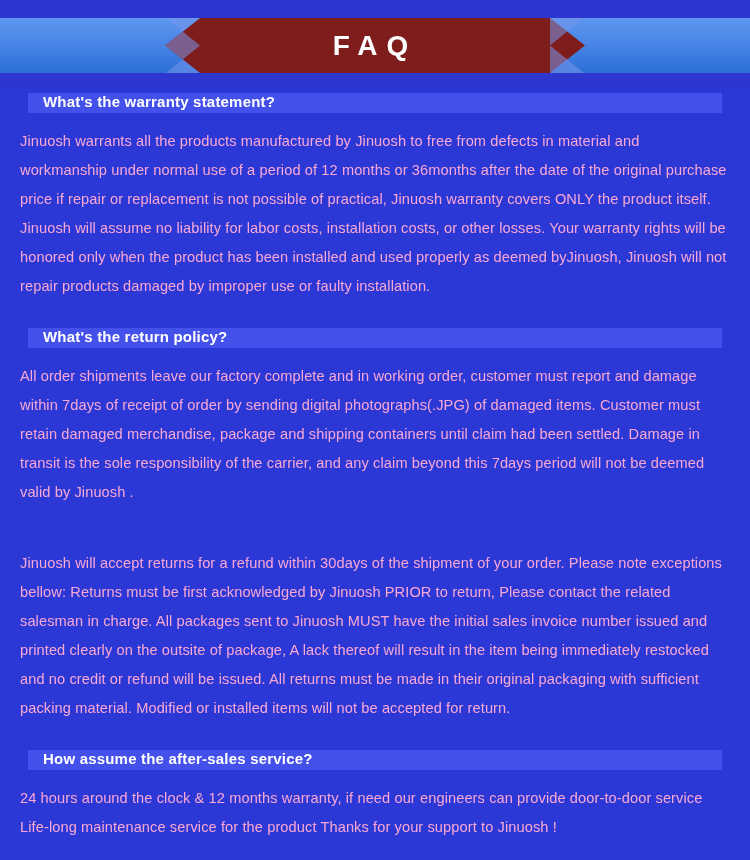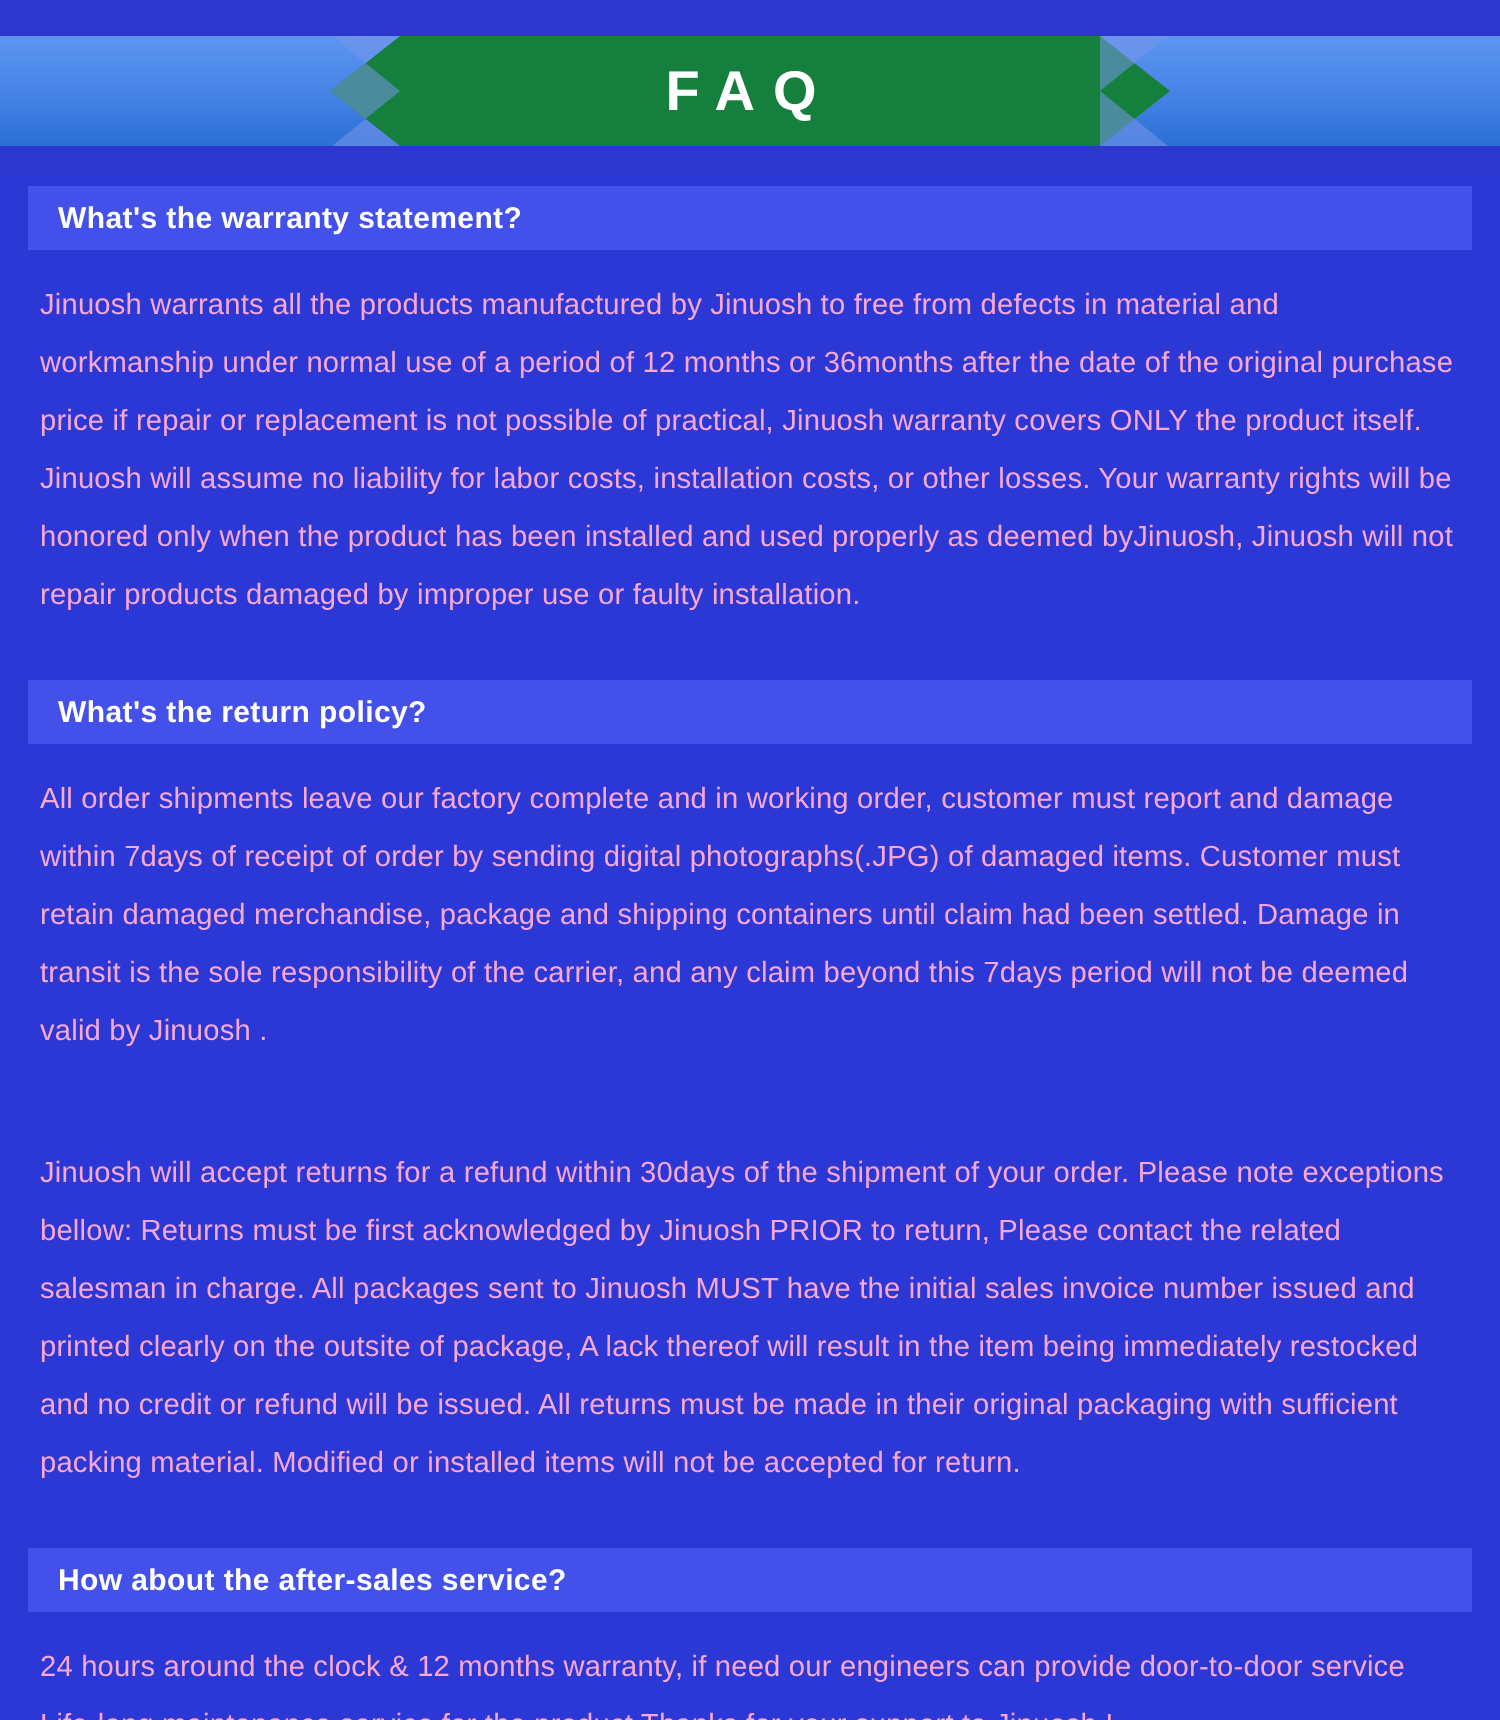--- a/index.html
+++ b/index.html
@@ -10,21 +10,21 @@
     color:#ffffff;
     overflow:hidden;
   }
   .page { position:relative; width:750px; height:860px; background:#2c38d6; }
 
   
   .header {
     position:relative;
     width:750px;
     height:88px;
-    background:#15803d;
+    background:#7f1d1d;
   }
   .header-strip-top {
     position:absolute; left:0; top:0; width:750px; height:18px;
     background:#2d37cf;
   }
   .header-strip-bottom {
     position:absolute; left:0; top:73px; width:750px; height:15px;
     background:#2d37cf;
   }
   .banner-band {
@@ -54,25 +54,24 @@
     position:absolute; left:0; top:18px; width:750px; height:55px;
     display:flex; align-items:center; justify-content:center;
     font-size:28px; font-weight:bold; letter-spacing:9px;
     color:#ffffff; line-height:1;
   }
 
   
   .faq-list { position:relative; padding:0; }
   .faq-item { position:relative; }
   .question-bar {
-    margin:0 14px;
+    margin:0 28px;
     background:#4350ea;
-    height:32px;
+    height:20px;
     display:flex;
-    align-items:center;
     padding-left:15px;
   }
   .question-text {
     font-size:15px;
     font-weight:bold;
     color:#ffffff;
     letter-spacing:0.2px;
   }
   .answer {
     padding:14px 20px 0 20px;
@@ -128,21 +127,21 @@
     </div>
 
     <div class="faq-item item-2">
       <div class="answer">
         <p>Jinuosh will accept returns for a refund within 30days of the shipment of your order. Please note exceptions bellow: Returns must be first acknowledged by Jinuosh PRIOR to return, Please contact the related salesman in charge.  All packages sent to Jinuosh MUST have the initial sales invoice number issued and printed clearly on the outsite of  package, A lack thereof will result in the item being immediately restocked and no credit or refund will be issued.  All returns must be made in their original packaging with sufficient packing material. Modified or installed items will not  be accepted for return.</p>
       </div>
     </div>
 
     <div class="faq-item item-3">
       <div class="question-bar">
-        <span class="question-text">How about the after-sales service?</span>
+        <span class="question-text">How assume the after-sales service?</span>
       </div>
       <div class="answer">
         <p>24 hours around the clock &amp; 12 months warranty, if need our engineers can provide door-to-door service Life-long maintenance service for the product Thanks for your support to Jinuosh !</p>
       </div>
     </div>
 
   </div>
 </div>
 
 </body></html>

